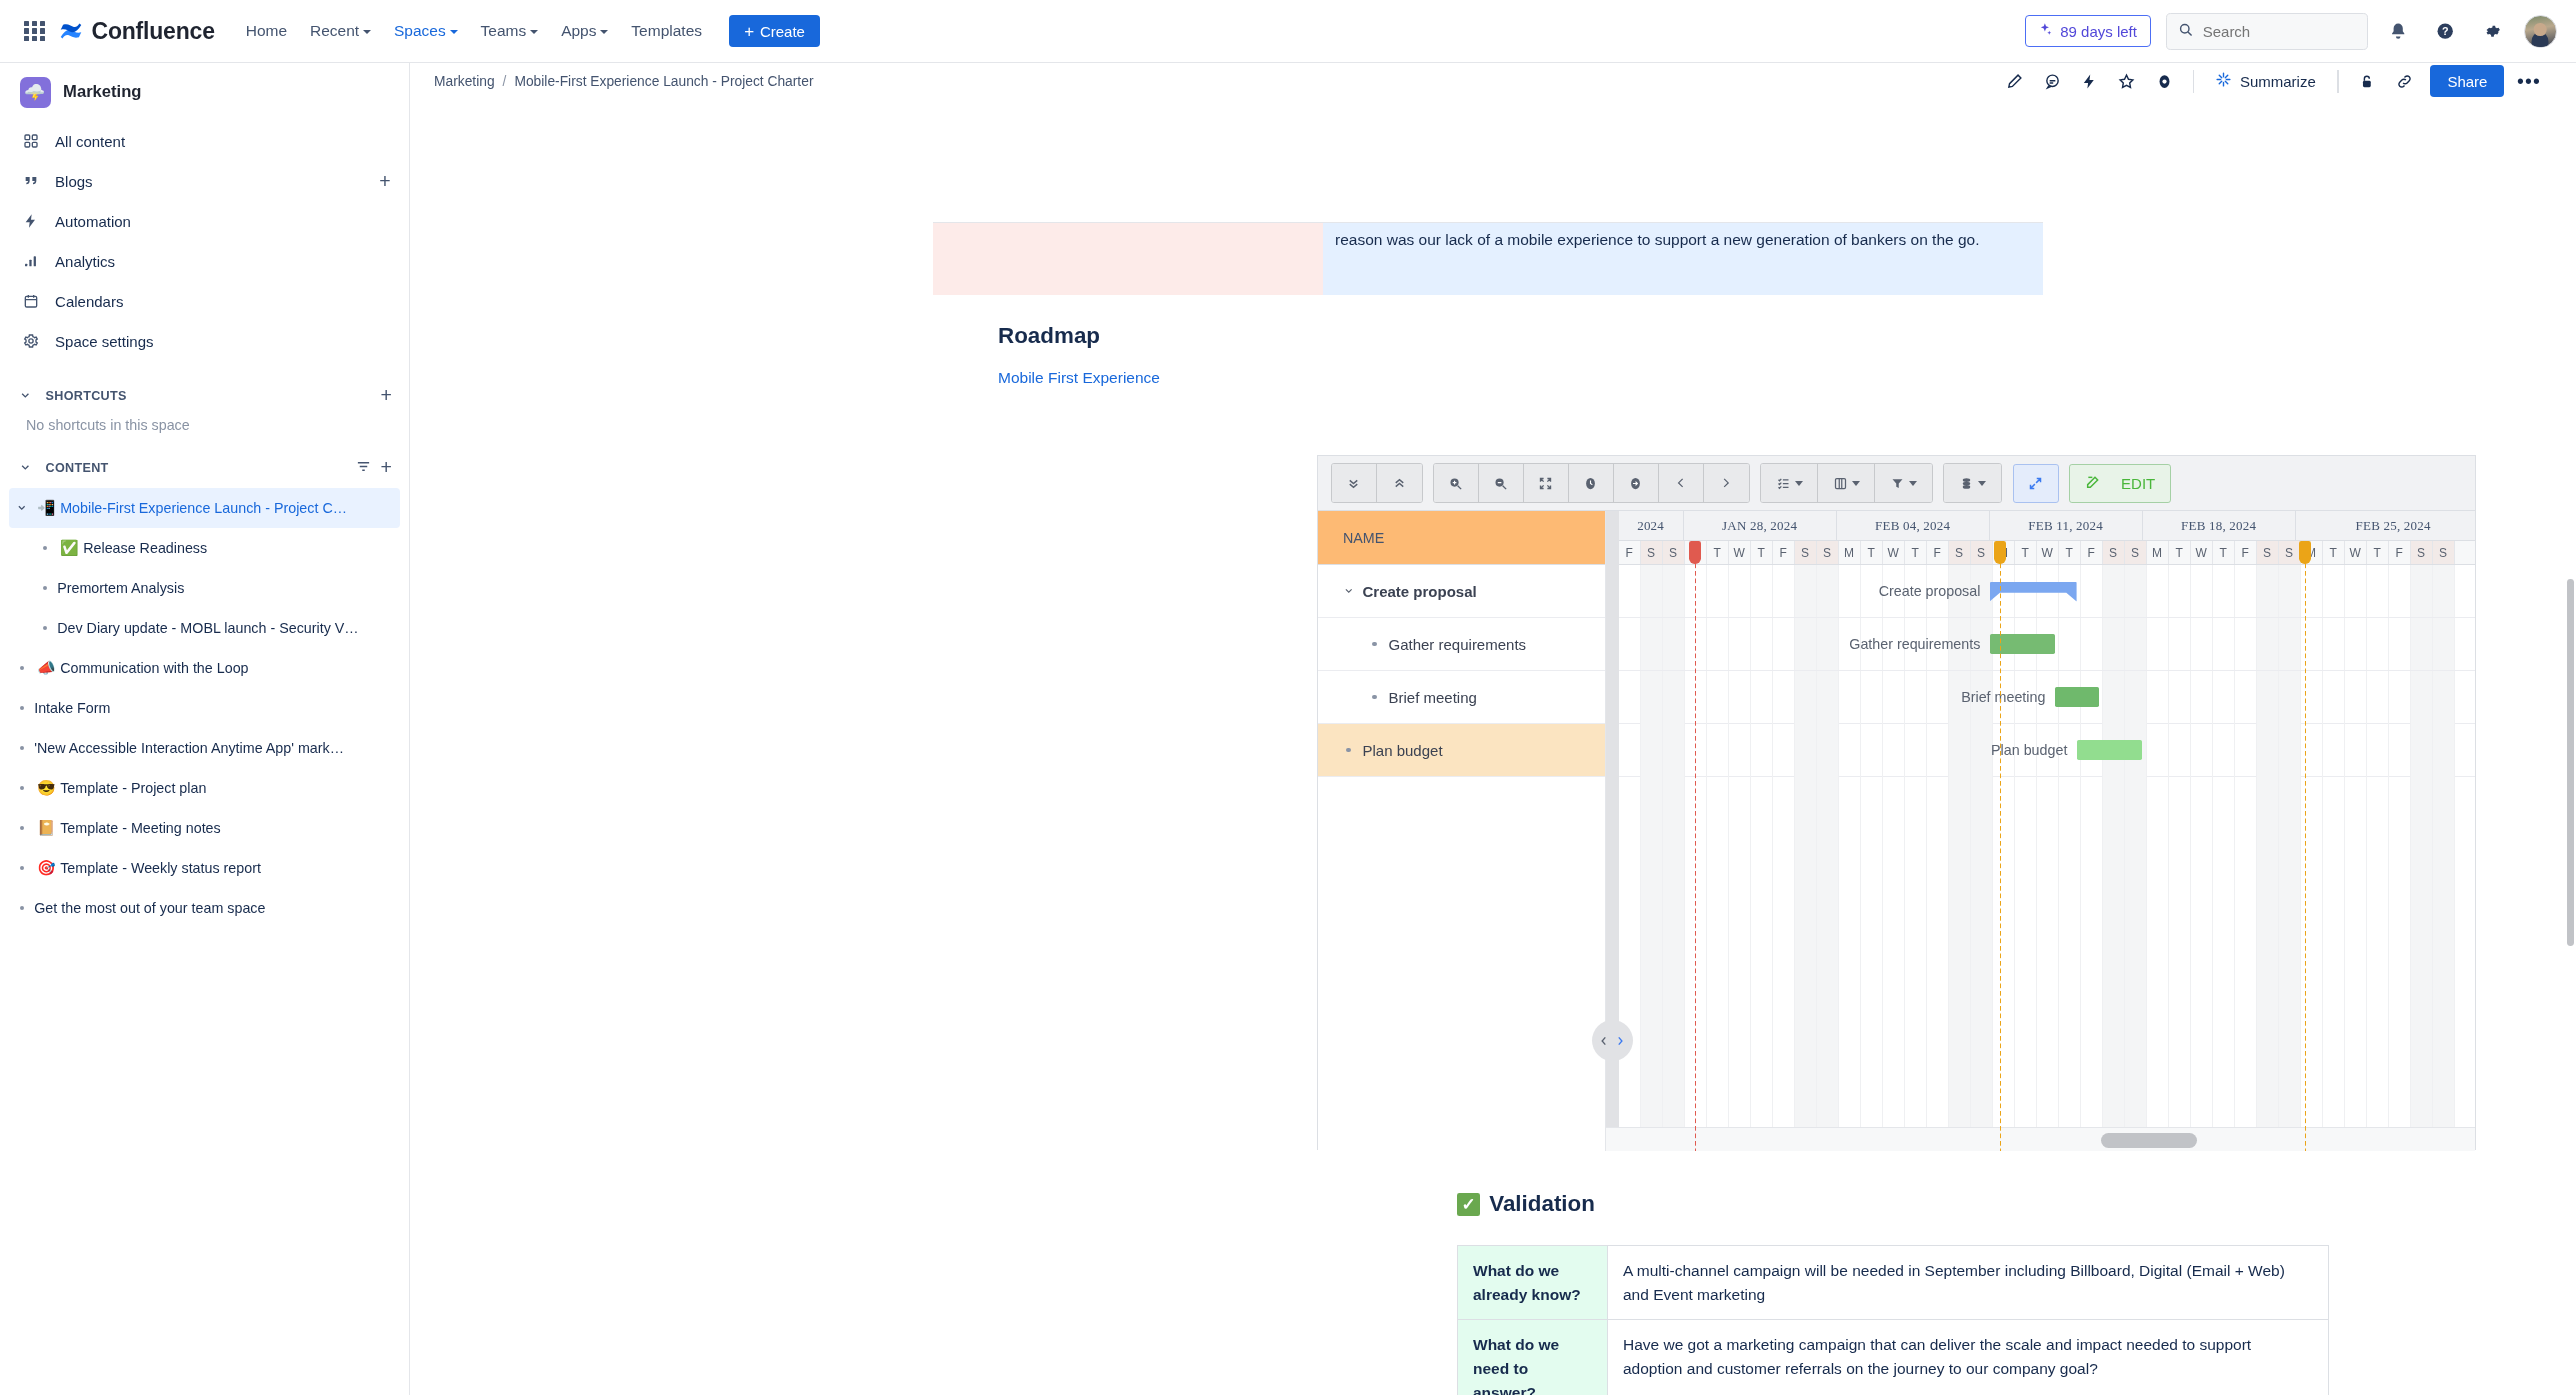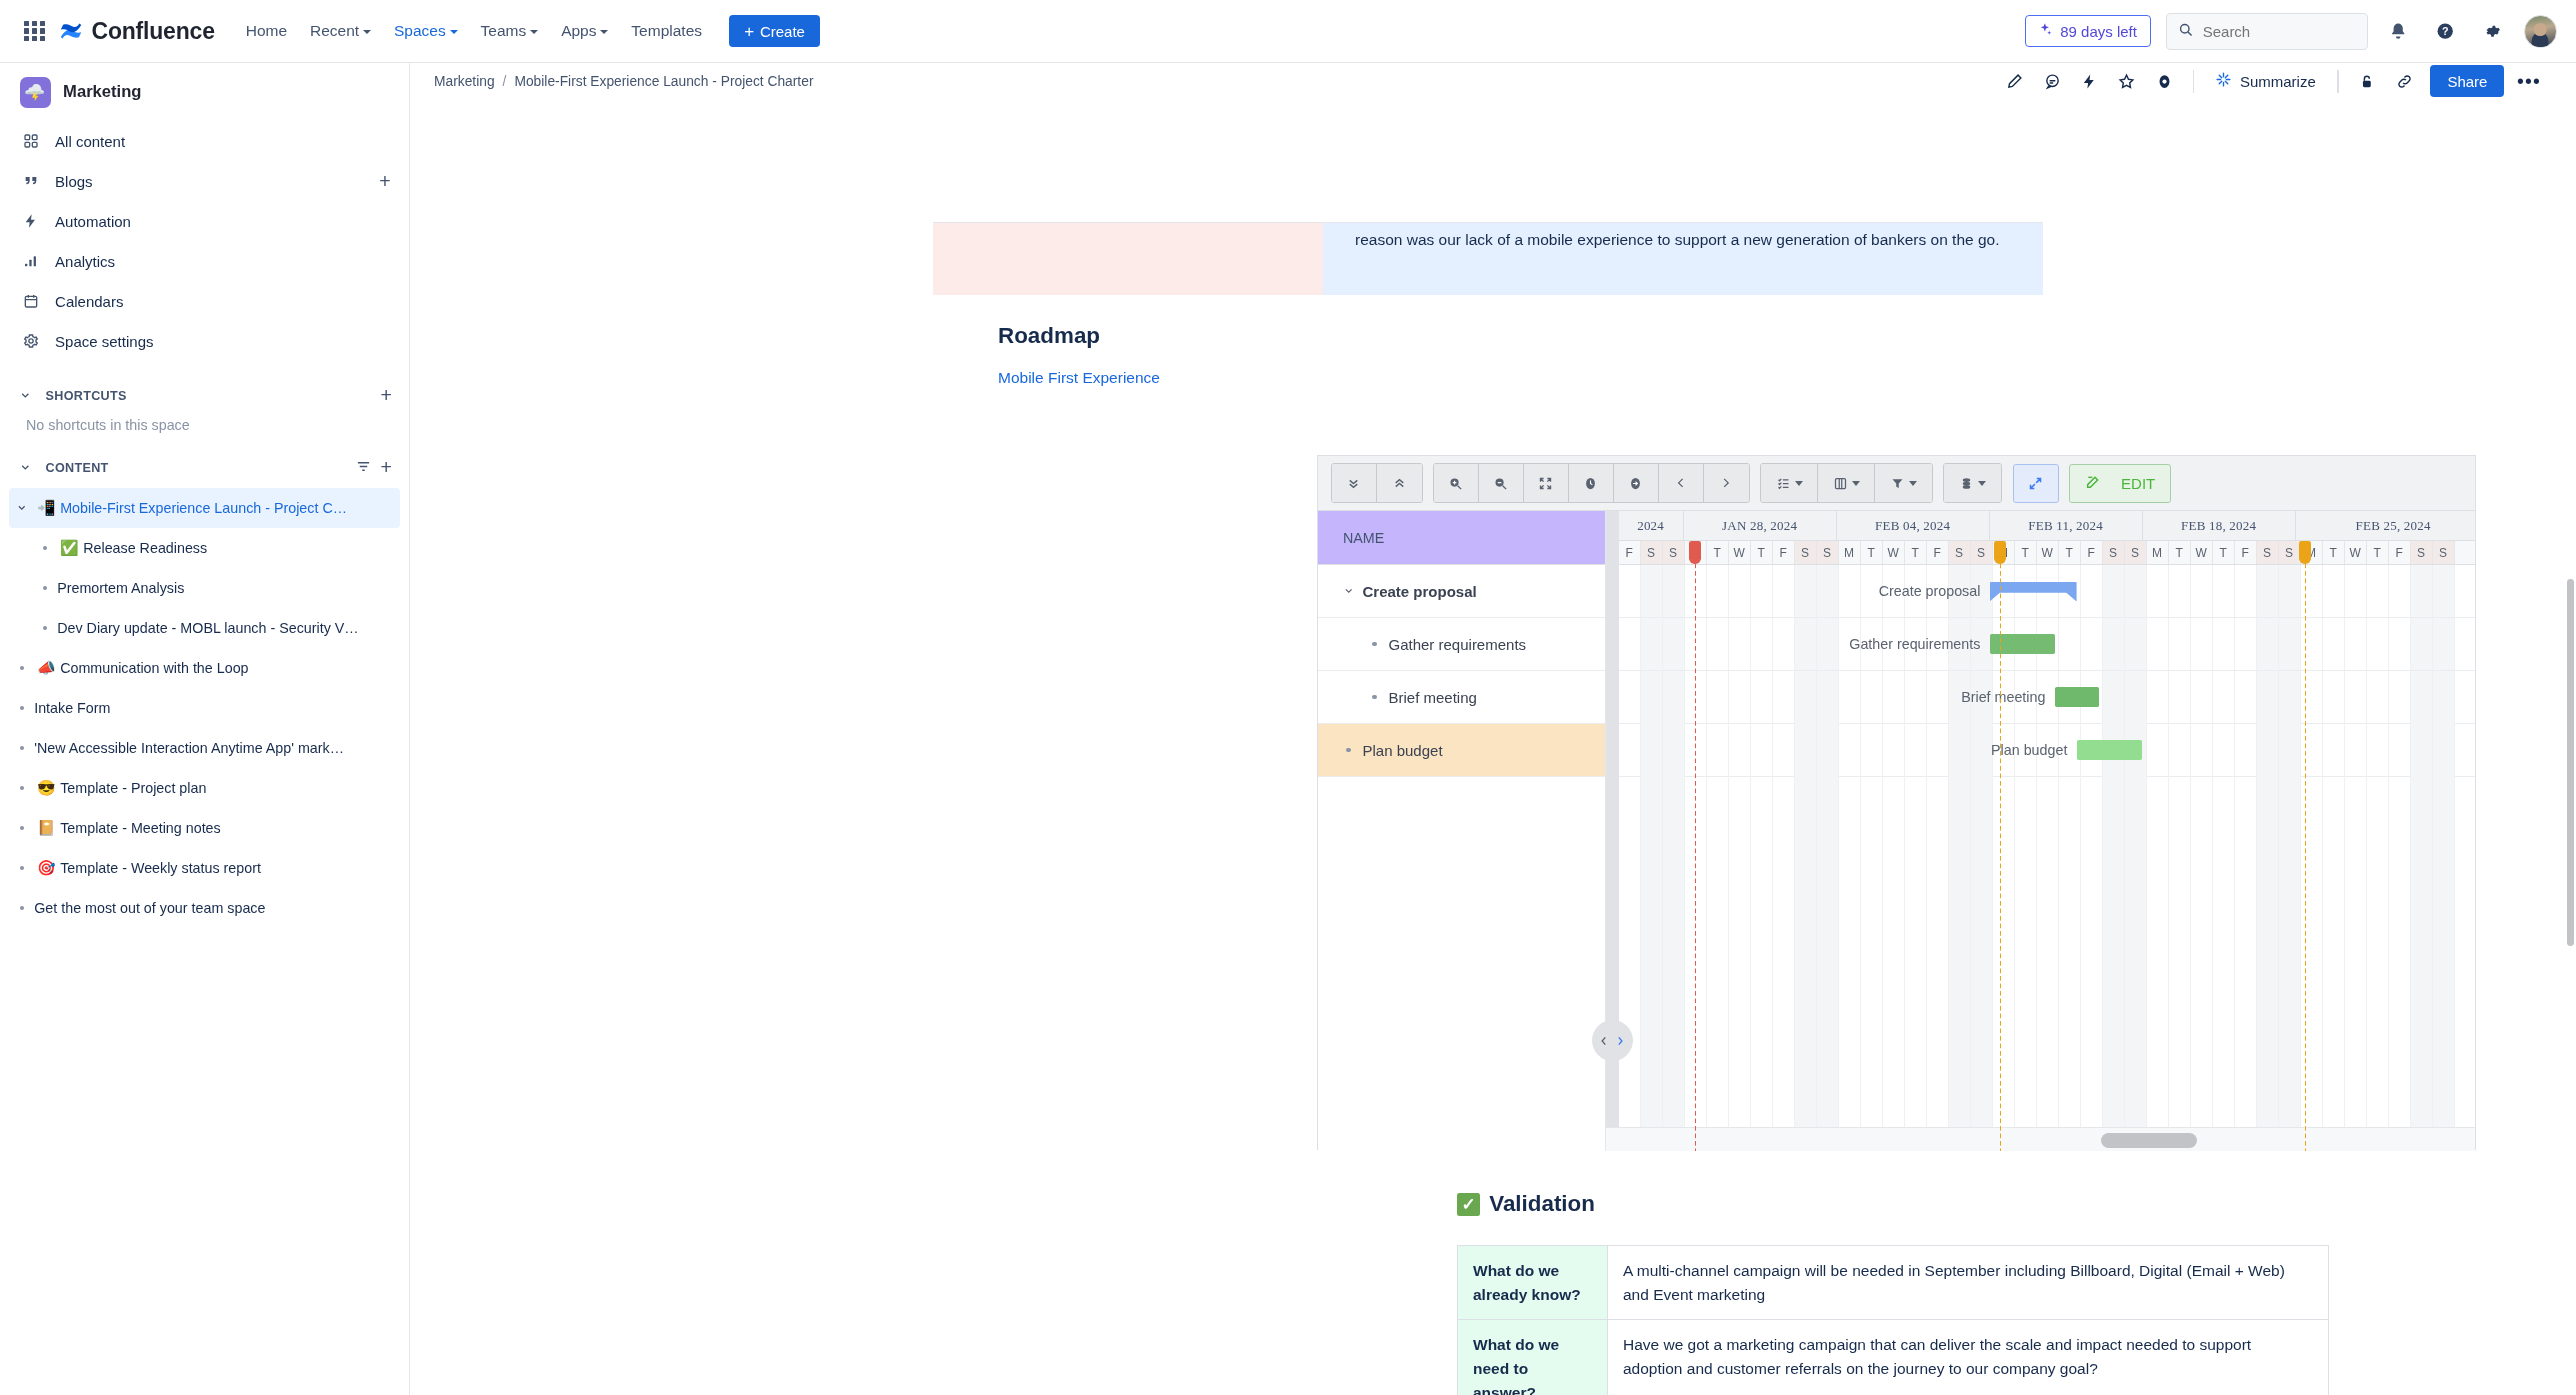--- a/index.html
+++ b/index.html
@@ -133,21 +133,21 @@
   .more-btn{ font-size:19.5px; color:#172b4d; padding:3.4px 9.2px; cursor:pointer; letter-spacing:1.1px;}
 
   .canvas{ position:relative; width:100%; height:1297px; overflow:hidden;}
 
   
   .panel-row{
     position:absolute; left:522px; top:123px; width:1110px; height:73px;
     display:flex; gap:0; border-top:0.6px solid #e4e6ea;
   }
   .panel-red{ width:390px; background:#fdebe9;}
-  .panel-blue{ flex:1; background:#e4f0ff; padding:0 32px; display:flex; align-items:flex-start;}
+  .panel-blue{ flex:1; background:#e4f0ff; padding:0 12px; display:flex; align-items:flex-start;}
   .panel-blue p{ font-size:15.5px; line-height:1.55; color:#172b4d; padding-top:4.6px;}
 
   
   .rm-title{
     position:absolute; left:587px; top:224px; font-size:22.4px; font-weight:600; color:#172b4d;
   }
   .rm-link{
     position:absolute; left:587px; top:270px; font-size:15.5px; color:#1868db; cursor:pointer;
   }
 
@@ -173,21 +173,21 @@
   .edit-btn{
     display:flex;align-items:center;gap:20px; background:#e8f3e8; border:0.6px solid #a5d0a5;
     border-radius:2.9px; height:39px; padding:0 15px; color:#49b63a; font-size:15px; font-weight:500;
     cursor:pointer;
   }
 
   
   .g-body{ position:relative; height:640px; display:flex;}
   .g-names{ width:288px; flex:0 0 288px; border-right:0.6px solid #e4e6ea; background:#fff;}
   .g-names-head{
-    height:54px; background:#c4b5fd; border-bottom:0.6px solid #dcdfe4;
+    height:54px; background:#fdba74; border-bottom:0.6px solid #dcdfe4;
     display:flex; align-items:center; padding-left:25px; font-size:14.3px; color:#44546f;
   }
   .g-name-row{
     height:53px; display:flex; align-items:center; border-bottom:0.6px solid #ebecf0;
     font-size:15px; color:#3b4252; padding-left:17px; gap:0; cursor:pointer;
   }
   .g-name-row.group{ font-weight:700;}
   .g-name-row.highlight{ background:#fbe4c1;}
   .gn-chev{ width:27.5px; flex:0 0 27.5px; display:flex;align-items:center;justify-content:center; color:#5a6270;}
   .gn-bullet{ width:27.5px; flex:0 0 27.5px; display:flex;align-items:center;justify-content:center;}

